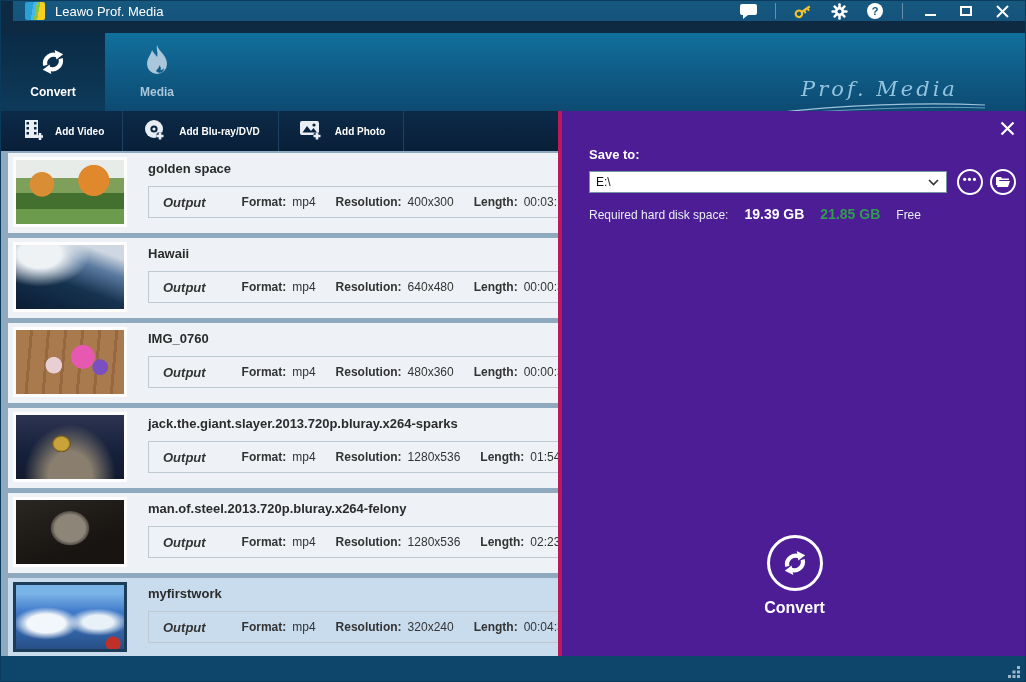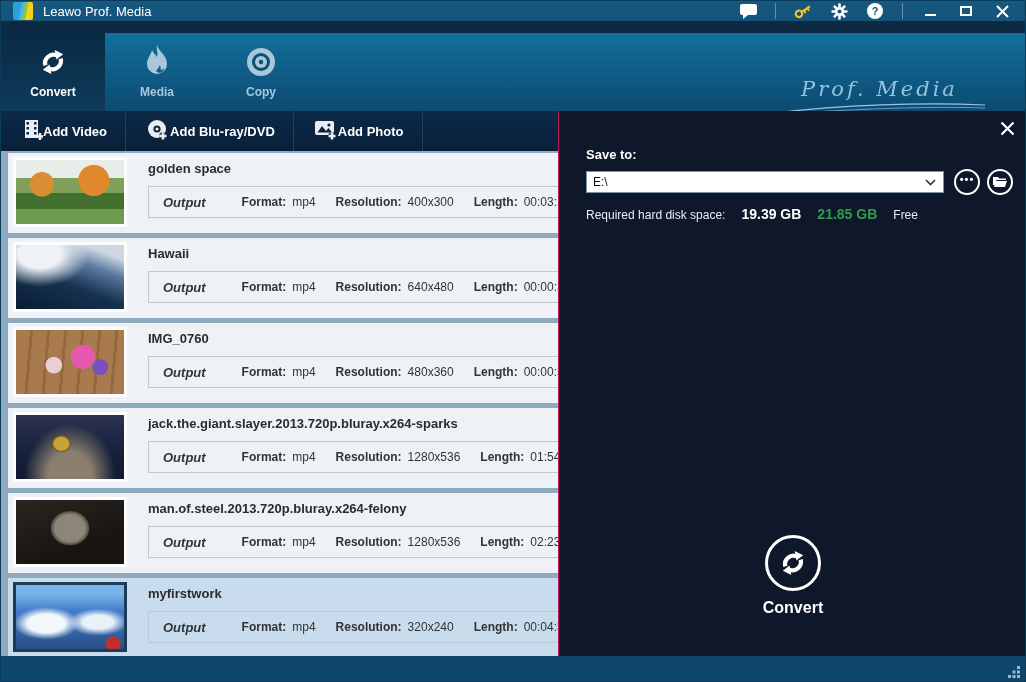--- a/index.html
+++ b/index.html
@@ -1,21 +1,21 @@
 <!DOCTYPE html>
 <html><head>
 <meta charset="utf-8">
 <style>
   html,body{margin:0;padding:0;background:#203040;}
   *{box-sizing:border-box;}
   .window{position:relative;width:1026px;height:682px;overflow:hidden;
     font-family:"Liberation Sans",sans-serif;background:#0e2942;
     border:1px solid #0a3a5c;}
   
-  .titlebar{position:absolute;left:0;top:0;right:0;height:20px;
+  .titlebar{position:absolute;left:12px;top:0;right:0;height:20px;
     background:linear-gradient(180deg,#17587f,#14547c);display:flex;align-items:center;}
   .logo{width:20px;height:18px;margin:0 10px 0 12px;border-radius:2px;
     background:linear-gradient(100deg,#2b9fd8 0 38%,#49b7e8 38% 52%,#8cc63f 52% 66%,#f5d020 66%);}
   .win-title{color:#fff;font-size:13px;}
   .tb-icons{margin-left:auto;display:flex;align-items:center;gap:18px;padding-right:14px;}
   .tb-sep{width:1px;height:16px;background:rgba(255,255,255,.35);}
   .tb-btn{display:flex;align-items:center;justify-content:center;width:18px;height:18px;cursor:pointer;}
   .help-circle{width:16px;height:16px;border-radius:50%;background:#fff;color:#14547c;
     font-size:11px;font-weight:bold;display:flex;align-items:center;justify-content:center;}
   .min-glyph{width:11px;height:2px;background:#fff;margin-top:8px;}
@@ -27,21 +27,21 @@
     justify-content:center;gap:6px;color:#a9c6da;cursor:pointer;}
   .nav-tab .lbl{font-size:12px;font-weight:bold;}
   .nav-tab svg{display:block;}
   .nav-tab.active{background:linear-gradient(180deg,#0a2b46,#0e3a59);color:#fff;}
   .brand-wrap{position:absolute;right:38px;top:44px;width:215px;text-align:center;pointer-events:none;}
   .brand{font-family:"DejaVu Serif",serif;font-style:italic;font-size:21px;
     color:#93c3de;letter-spacing:3px;}
   
   .toolbar{position:absolute;left:0;top:110px;width:557px;height:40px;
     background:linear-gradient(180deg,#0c2a48,#091f38);display:flex;align-items:stretch;}
-  .tool-btn{display:flex;align-items:center;color:#fff;font-size:13px;
+  .tool-btn{display:flex;align-items:center;gap:12px;color:#fff;font-size:10px;
     font-weight:bold;padding:0 18px 0 20px;cursor:pointer;}
   .tool-sep{width:1px;background:#1c4163;}
   
   .list{position:absolute;left:0;top:150px;width:557px;height:505px;
     background:#8fa9bf;overflow:hidden;padding:2px 0 0 7px;}
   .item{position:relative;width:700px;height:80px;margin-bottom:5px;background:#eef2f7;}
   .item.selected{background:#c9dcee;}
   .thumb{position:absolute;left:5px;top:4px;width:114px;height:70px;
     border:3px solid #fdfdfd;background:#999;}
   .item.selected .thumb{border-color:#1c3c58;}
@@ -73,21 +73,21 @@
   [data-thumb="wb-shield"]{background:
     radial-gradient(ellipse 24% 36% at 50% 44%,#8d8578 0 58%,#55504a 72%,rgba(0,0,0,0) 76%),
     linear-gradient(160deg,#2a2622,#171411 70%);}
   [data-thumb="iceberg"]{background:
     radial-gradient(circle at 90% 92%,#c03028 0 6%,rgba(0,0,0,0) 7%),
     radial-gradient(ellipse at 28% 60%,#f2f7fb 0 17%,rgba(0,0,0,0) 30%),
     radial-gradient(ellipse at 76% 58%,#e8f1f8 0 13%,rgba(0,0,0,0) 26%),
     linear-gradient(180deg,#7ab3e8 0 14%,#3f79c9 42%,#274f86 100%);}
   
   .panel{position:absolute;left:557px;top:110px;width:469px;height:545px;
-    background:#0f172a;border-left:1px solid #be185d;color:#fff;}
+    background:#4c1d95;border-left:4px solid #be185d;color:#fff;}
   .panel-close{position:absolute;top:10px;right:12px;cursor:pointer;}
   .save-label{position:absolute;left:27px;top:36px;font-size:13px;font-weight:bold;}
   .combo{position:absolute;left:27px;top:60px;width:358px;height:22px;background:#fff;
     border:1px solid #7a92a5;display:flex;align-items:center;cursor:pointer;}
   .combo .path{flex:1;font-size:12px;color:#111;padding-left:6px;}
   .combo .chev{padding-right:7px;display:flex;}
   .circle-btn{position:absolute;top:58px;width:26px;height:26px;border:2px solid #fff;
     border-radius:50%;display:flex;align-items:center;justify-content:center;cursor:pointer;}
   .btn-more{left:395px;letter-spacing:1px;font-size:11px;font-weight:bold;padding-bottom:6px;}
   .btn-open{left:428px;}
@@ -173,31 +173,20 @@
       <span class="lbl">Convert</span>
     </div>
     <div class="nav-tab">
       <span>
         <svg width="30" height="34" viewBox="0 0 30 34">
             <path fill="currentColor" d="M15 0c2 7 10 10 10 19a10 10 0 0 1-20 0c0-6 4-9 5-14 1.5 3.5 4 5 5 7 1.5-4-1-8 0-12zm-1 26a4.5 4.5 0 0 0 8-3c-1 1.5-2 2-3.5 2.2.8-1.8.3-3.5-1-5-.3 2.8-2.5 3.8-3.5 5.8z"></path>
           </svg>
       </span>
       <span class="lbl">Media</span>
     </div>
-    <div class="nav-tab">
-      <span>
-        <svg width="34" height="34" viewBox="0 0 34 34">
-            <circle cx="17" cy="17" r="14" fill="currentColor"></circle>
-            <circle cx="17" cy="17" r="9" fill="#0d5076"></circle>
-            <circle cx="17" cy="17" r="6" fill="currentColor"></circle>
-            <circle cx="17" cy="17" r="2.2" fill="#0d5076"></circle>
-          </svg>
-      </span>
-      <span class="lbl">Copy</span>
-    </div>
     <div class="brand-wrap">
       <div class="brand">Prof. Media</div>
       <svg width="215" height="14" viewBox="0 0 215 14">
           <path d="M2 12 C70 4 150 1 213 4" stroke="#9cc3dd" stroke-width="1.2" fill="none"></path>
           <path d="M10 13 C80 8 160 5 213 7" stroke="#7fb0cf" stroke-width="0.8" fill="none"></path>
         </svg>
     </div>
   </div>
 
   <div class="toolbar">

